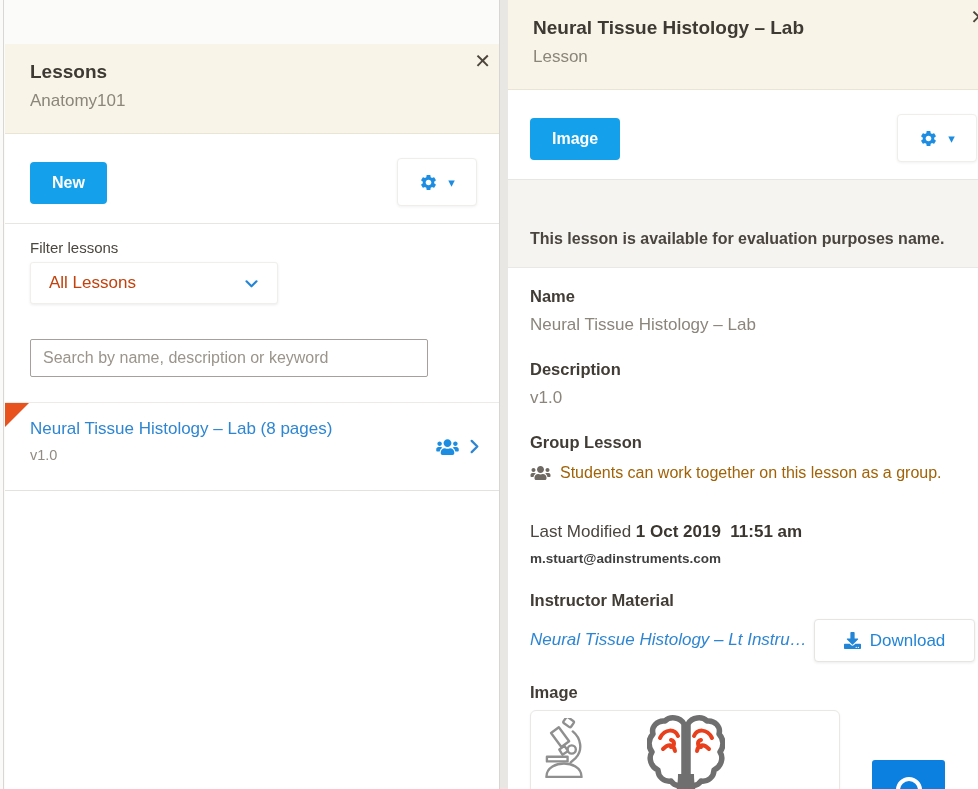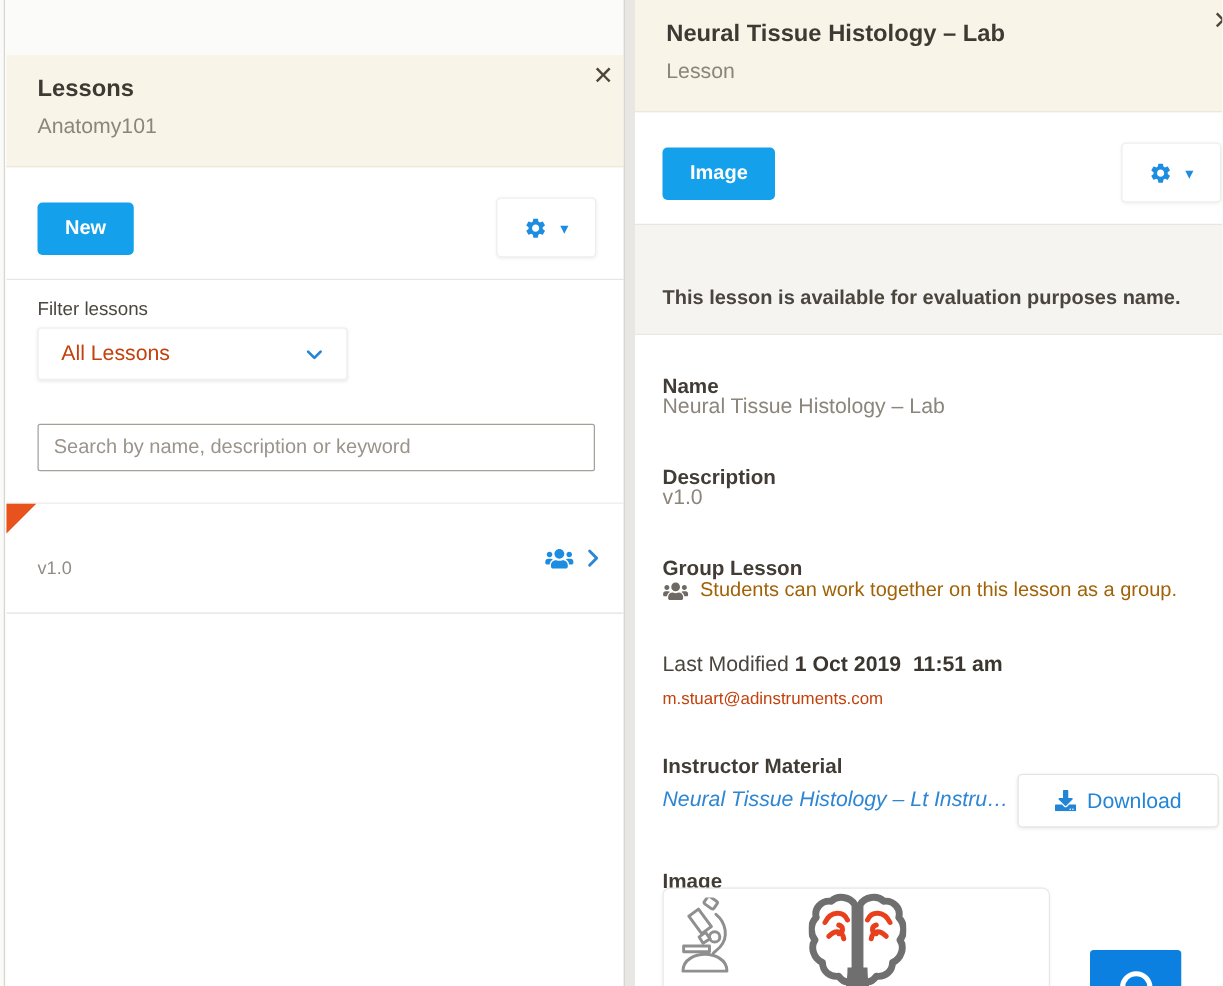--- a/index.html
+++ b/index.html
@@ -34,49 +34,49 @@
   .gear-glyph svg { width:19px; height:19px; fill:#1d8de2; display:block; }
   .caret { color:#1d8de2; font-size:13px; line-height:1; }
 
   
   .filter-label { position:absolute; left:25px; top:195px; font-size:15px; color:#4b463e; }
   .filter-dd { position:absolute; left:25px; top:218px; width:248px; height:42px; background:#fff;
                border:1px solid #f0efec; border-radius:3px; box-shadow:0 1px 3px rgba(0,0,0,.08);
                display:flex; align-items:center; justify-content:space-between; padding:0 18px; cursor:pointer; }
   .filter-dd-label { color:#c2410c; font-size:17px; }
   .chev-down svg { width:15px; height:15px; stroke:#2385d6; display:block; }
-  .search-input { position:absolute; left:25px; top:295px; width:446px; height:38px;
+  .search-input { position:absolute; left:25px; top:295px; width:398px; height:38px;
                   border:1px solid #a5a19a; border-radius:2px; font-size:16px; color:#55504a;
                   padding:0 12px; font-family:inherit; background:#fff; }
   .search-input::placeholder { color:#9a948b; opacity:1; }
 
   .lesson-row { position:absolute; left:0; right:0; top:358px; height:89px; background:#fff;
                 border-top:1px solid #edebe8; border-bottom:1px solid #e4e2df; cursor:pointer; }
   .corner-flag { position:absolute; left:0; top:0; width:0; height:0;
                  border-top:24px solid #e8531d; border-right:24px solid transparent; }
   .row-title { position:absolute; left:25px; top:16px; font-size:17px; color:#2e86d3; white-space:nowrap; }
   .row-version { position:absolute; left:25px; top:44px; font-size:14.5px; color:#918c83; }
   .row-icons { position:absolute; right:16px; top:0; height:100%; display:flex; align-items:center; gap:7px; }
   .group-icon-blue svg { width:23px; height:18px; fill:#1d8de2; display:block; }
   .chev-right svg { width:17px; height:17px; stroke:#2e86d3; display:block; }
 
   
   .premium-strip { position:absolute; left:0; right:0; top:180px; height:88px; background:#f5f4f1; border-bottom:1px solid #e9e8e5; }
   .premium-badge { position:absolute; left:22px; top:13px; background:#e0521c; color:#fff;
                    font-weight:bold; font-size:15px; padding:5px 11px; border-radius:4px; }
   .premium-note { position:absolute; left:22px; top:50px; font-size:16px; font-weight:600; color:#4a453e; }
 
-  .fld-label { position:absolute; left:22px; font-size:16.5px; font-weight:bold; color:#413c35; white-space:nowrap;margin-top:13px; }
+  .fld-label { position:absolute; left:22px; font-size:16.5px; font-weight:bold; color:#413c35; white-space:nowrap; }
   .fld-value { position:absolute; left:22px; font-size:17px; color:#8b857b; white-space:nowrap; }
   .group-note-row { position:absolute; left:22px; top:464px; display:flex; align-items:center; gap:9px; }
   .group-icon-gray svg { width:21px; height:16px; fill:#6e6963; display:block; }
   .group-note-text { font-size:16px; color:#a16207; white-space:nowrap; }
   .lastmod-row { position:absolute; left:22px; top:522px; font-size:17px; color:#4a453e; white-space:pre; }
   .lastmod-row b { color:#3b362f; }
-  .email { position:absolute; left:22px; top:551px; font-size:13.5px; font-weight:400; color:#c2410c; }
+  .email { position:absolute; left:22px; top:551px; font-size:13.5px; font-weight:700; color:#404040; }
   .instr-link { position:absolute; left:22px; top:630px; font-size:17px; font-style:italic;
                 color:#2e86d3; max-width:284px; white-space:nowrap; cursor:pointer; }
   .download-btn { position:absolute; left:306px; top:619px; width:161px; height:43px; background:#fff;
                   border:1px solid #e6e5e1; border-radius:4px; box-shadow:0 1px 3px rgba(0,0,0,.08);
                   display:flex; align-items:center; justify-content:center; gap:9px;
                   color:#2385d6; font-size:17px; font-family:inherit; cursor:pointer; }
   .download-btn svg { width:17px; height:17px; fill:#2385d6; display:block; }
 
   .image-card { position:absolute; left:22px; top:710px; width:310px; height:120px; background:#fff;
                 border:1px solid #e9e8e5; border-radius:6px; box-shadow:0 1px 3px rgba(0,0,0,.05); }
@@ -122,20 +122,21 @@
         <svg viewBox="0 0 24 24" fill="none" stroke-width="3.4" stroke-linecap="round" stroke-linejoin="round">
             <path d="M4 8.5l8 8 8-8"></path>
           </svg>
       </span>
     </div>
 
     <input class="search-input" type="text" placeholder="Search by name, description or keyword" style="">
 
     <div class="lesson-row">
       <div class="corner-flag"></div>
+      <div class="row-title">Neural Tissue Histology – Lab (8 pages)</div>
       <div class="row-version">v1.0</div>
       <div class="row-icons">
         <span class="group-icon-blue">
           <svg viewBox="0 0 640 512">
               <path d="M96 224c35.3 0 64-28.7 64-64s-28.7-64-64-64-64 28.7-64 64 28.7 64 64 64zm448 0c35.3 0 64-28.7 64-64s-28.7-64-64-64-64 28.7-64 64 28.7 64 64 64zm32 32h-64c-17.6 0-33.5 7.1-45.1 18.6 40.3 22.1 68.9 62 75.1 109.4h66c17.7 0 32-14.3 32-32v-32c0-35.3-28.7-64-64-64zm-256 0c61.9 0 112-50.1 112-112S381.9 32 320 32 208 82.1 208 144s50.1 112 112 112zm76.8 32h-8.3c-20.8 10-43.9 16-68.5 16s-47.6-6-68.5-16h-8.3C179.6 288 128 339.6 128 403.2V432c0 26.5 21.5 48 48 48h288c26.5 0 48-21.5 48-48v-28.8c0-63.6-51.6-115.2-115.2-115.2zm-223.7-13.4C161.5 263.1 145.6 256 128 256H64c-35.3 0-64 28.7-64 64v32c0 17.7 14.3 32 32 32h65.9c6.3-47.4 34.9-87.3 75.2-109.4z"></path>
             </svg>
         </span>
         <span class="chev-right">
           <svg viewBox="0 0 24 24" fill="none" stroke-width="3.2" stroke-linecap="round" stroke-linejoin="round">
               <path d="M8 4l8 8-8 8"></path>

